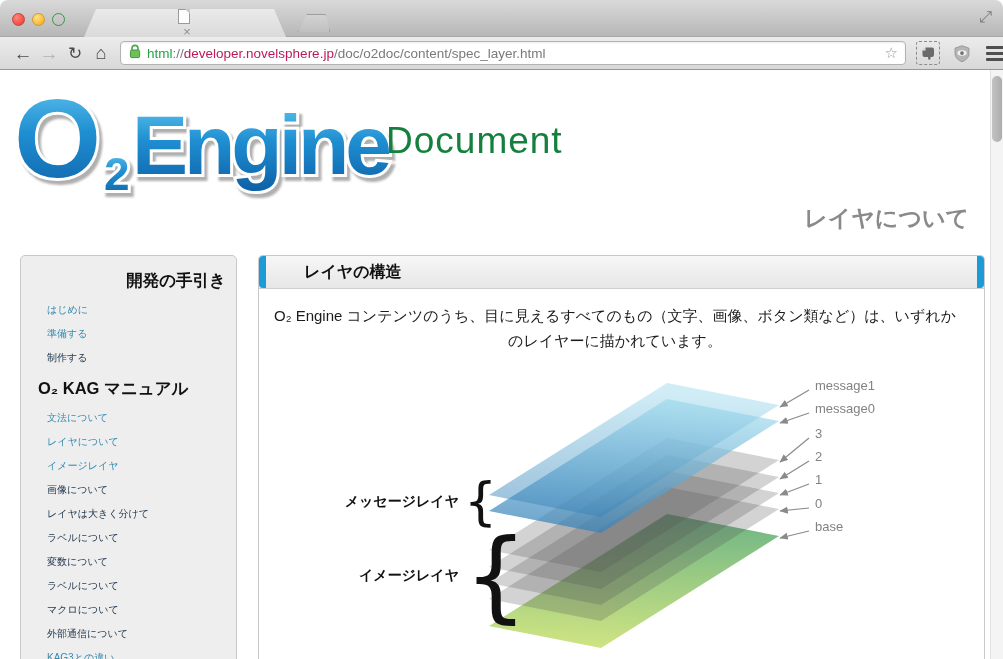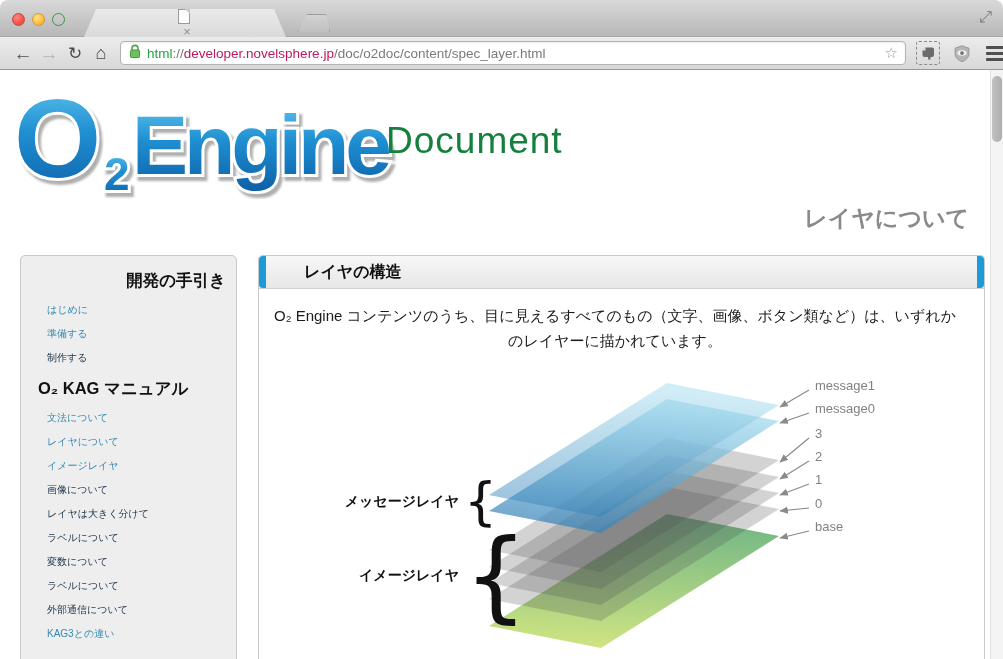--- a/index.html
+++ b/index.html
@@ -166,20 +166,21 @@
       <a class="sb-link visited">制作する</a>
       <div class="sb-heading">O₂ KAG マニュアル</div>
       <a class="sb-link">文法について</a>
       <a class="sb-link">レイヤについて</a>
       <a class="sb-link">イメージレイヤ</a>
       <a class="sb-link visited">画像について</a>
       <a class="sb-link visited">レイヤは大きく分けて</a>
       <a class="sb-link visited">ラベルについて</a>
       <a class="sb-link visited">変数について</a>
       <a class="sb-link visited">ラベルについて</a>
+      <a class="sb-link visited">マクロについて</a>
       <a class="sb-link visited">外部通信について</a>
       <a class="sb-link">KAG3との違い</a>
     </nav>
 
   <div class="main">
     <div class="content-header">
       <span class="content-title">レイヤの構造</span>
     </div>
     <div class="content-body" id="paragraphs">
         <p>O₂ Engine コンテンツのうち、目に見えるすべてのもの（文字、画像、ボタン類など）は、いずれかのレイヤーに描かれています。</p>

